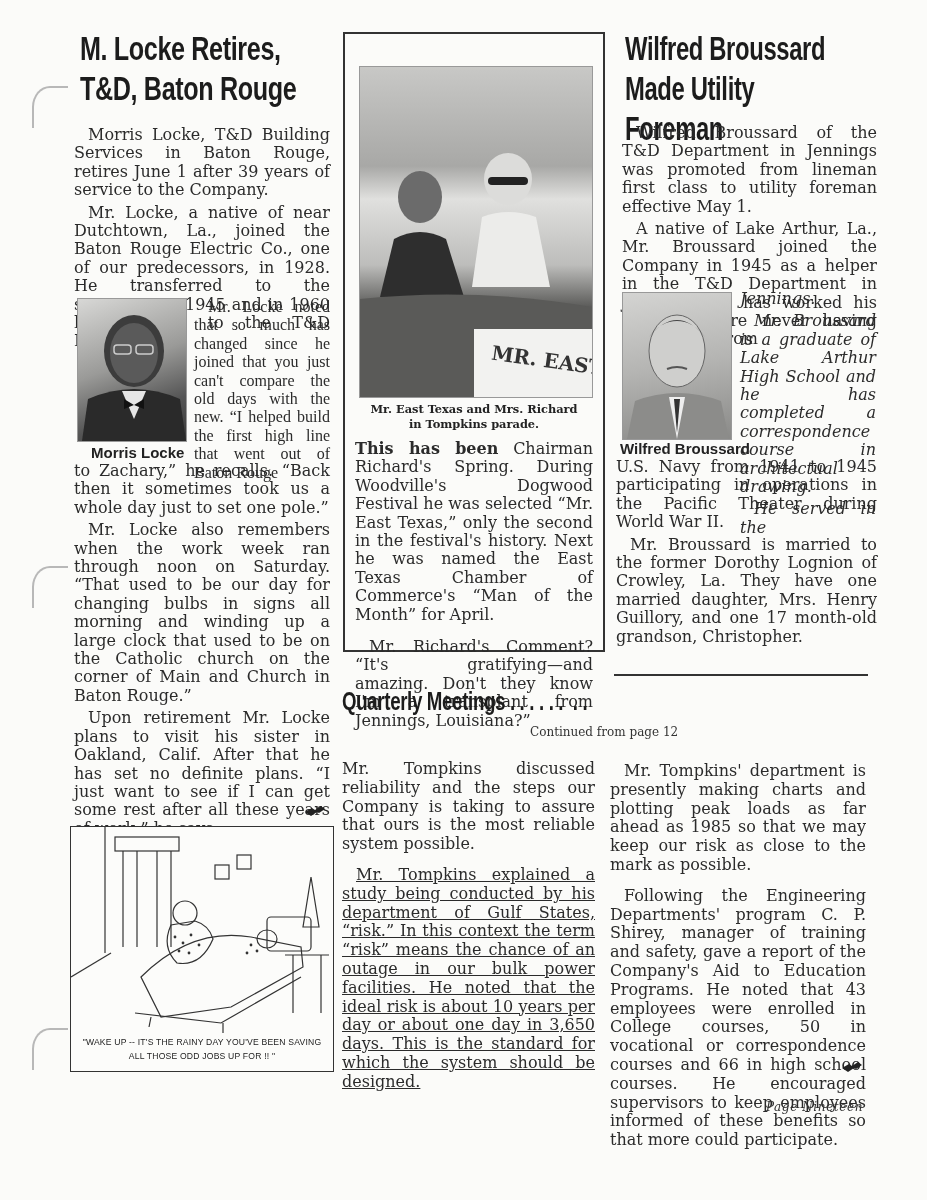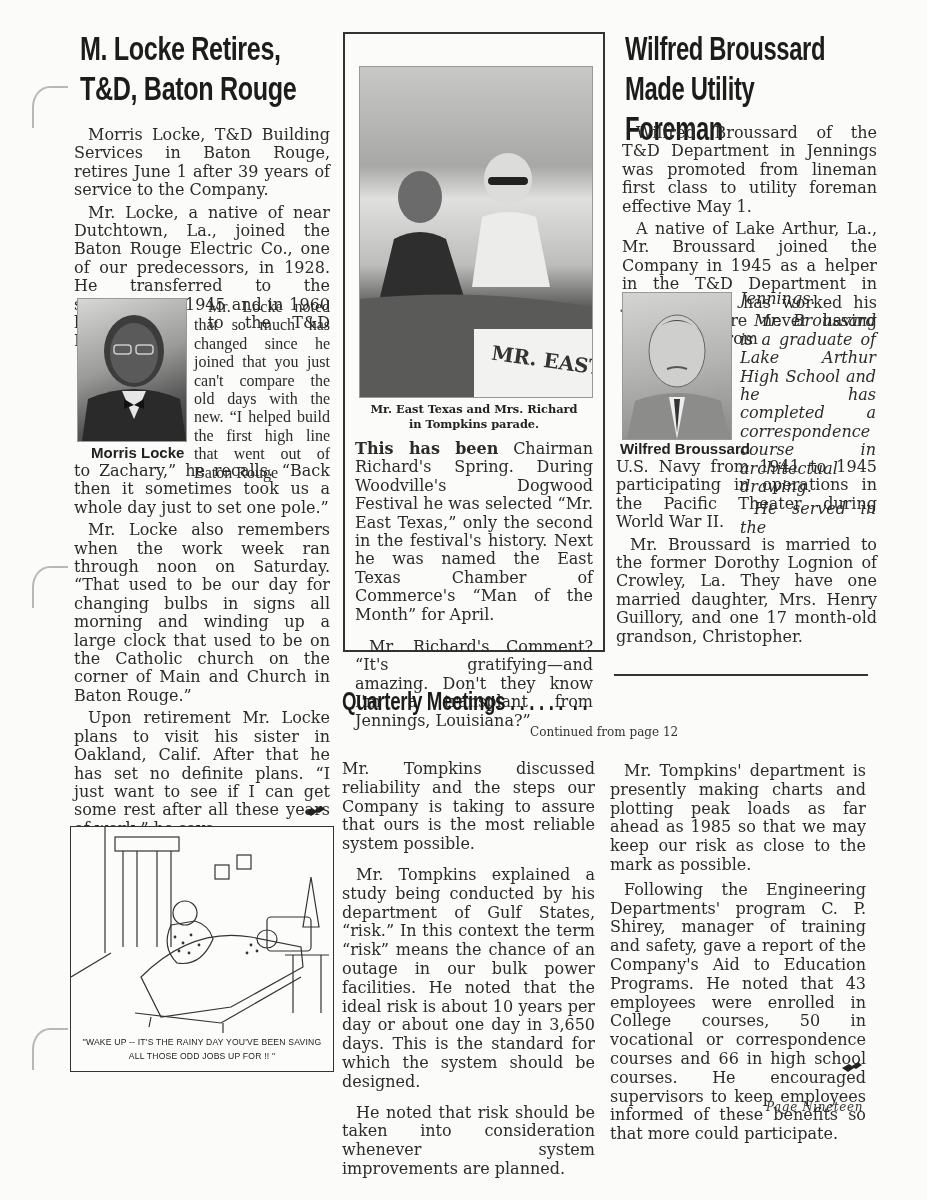--- a/index.html
+++ b/index.html
@@ -196,25 +196,24 @@
   <p style="text-indent:0">U.S. Navy from 1941 to 1945 participating in operations in the Pacific Theater during World War II.</p>
   <p>Mr. Broussard is married to the former Dorothy Lognion of Crowley, La. They have one married daughter, Mrs. Henry Guillory, and one 17 month-old grandson, Christopher.</p>
 </div>
 <div class="rule" style="left:614px; top:674px; width:254px;"></div>
 
 <h2 class="headline" style="left:342px; top:686px; font-size:26px; transform:scaleX(0.72); white-space:pre;">Quarterly Meetings . . . . . .  . .</h2>
 <div style="position:absolute; left:530px; top:725px; font-size:12px; color:#333;">Continued from page 12</div>
 
 <div class="body-text" style="left:342px; top:760px; width:253px; line-height:18.8px;">
   <p style="text-indent:0; margin-bottom:12px;">Mr. Tompkins discussed reliability and the steps our Company is taking to assure that ours is the most reliable system possible.</p>
-  <p style="margin-bottom:12px;">Mr. Tompkins explained a study being conducted by his department of Gulf States, “risk.” In this context the term “risk” means the chance of an outage in our bulk power facilities. He noted that the ideal risk is about 10 years per day or about one day in 3,650 days. This is the standard for which the system should be designed.</p>
-  <p>He noted that risk should be taken into consideration whenever system improvements are planned.</p>
+  <p style="margin-bottom:12px;text-decoration:underline;">Mr. Tompkins explained a study being conducted by his department of Gulf States, “risk.” In this context the term “risk” means the chance of an outage in our bulk power facilities. He noted that the ideal risk is about 10 years per day or about one day in 3,650 days. This is the standard for which the system should be designed.</p>
 </div>
 
 <div class="body-text" style="left:610px; top:762px; width:256px; line-height:18.8px;">
-  <p style="margin-bottom:6px;">Mr. Tompkins' department is presently making charts and plotting peak loads as far ahead as 1985 so that we may keep our risk as close to the mark as possible.</p>
+  <p style="margin-bottom:12px;">Mr. Tompkins' department is presently making charts and plotting peak loads as far ahead as 1985 so that we may keep our risk as close to the mark as possible.</p>
   <p>Following the Engineering Departments' program C. P. Shirey, manager of training and safety, gave a report of the Company's Aid to Education Programs. He noted that 43 employees were enrolled in College courses, 50 in vocational or correspondence courses and 66 in high school courses. He encouraged supervisors to keep employees informed of these benefits so that more could participate.</p>
 </div>
 <svg class="logo-mark" style="left:842px; top:1062px;" viewBox="0 0 20 11">
   <path d="M0 6 L7 2 L10 4 L16 0 L20 3 L14 7 L12 6 L6 10 Z" fill="#222"></path>
 </svg>
 
 <div class="footer">Page Nineteen</div>
 
 </body></html>

